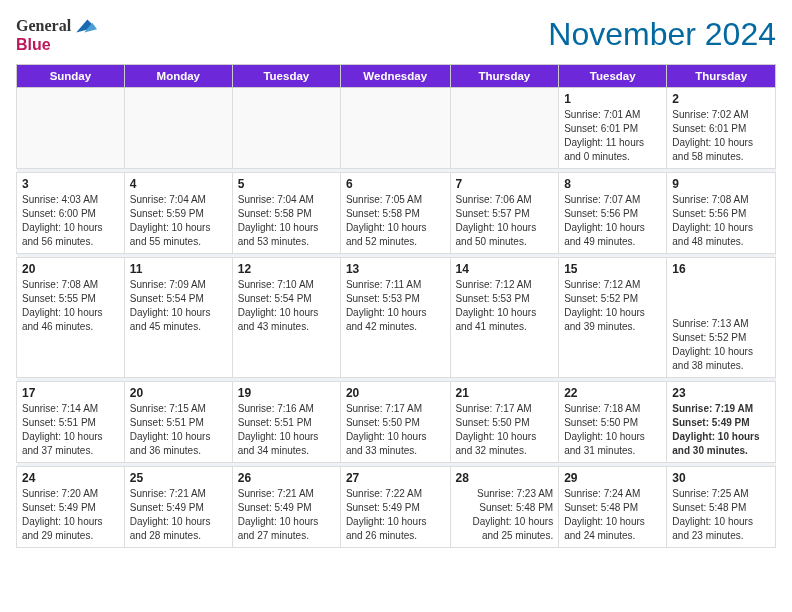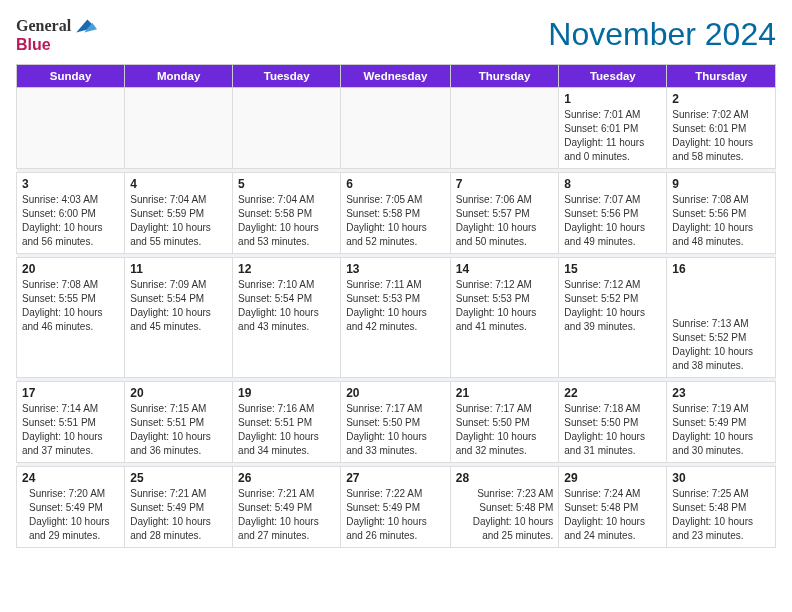--- a/index.html
+++ b/index.html
@@ -295,33 +295,33 @@
         </td>
         <td>
           <span class="day-number">22</span>
           <div class="day-info" style="white-space: pre-line;">Sunrise: 7:18 AM
 Sunset: 5:50 PM
 Daylight: 10 hours
 and 31 minutes.</div>
         </td>
         <td>
           <span class="day-number">23</span>
-          <div class="day-info" style="white-space: pre-line;">Sunrise: 7:19 AM
+          <div class="day-info" style="white-space: pre-line; font-weight: bold;">Sunrise: 7:19 AM
 Sunset: 5:49 PM
 Daylight: 10 hours
 and 30 minutes.</div>
         </td>
       </tr>
       <tr class="row-separator">
         <td colspan="7"></td>
       </tr>
       <tr>
         <td>
           <span class="day-number">24</span>
-          <div class="day-info" style="white-space: pre-line; margin-left: 7px;">Sunrise: 7:20 AM
+          <div class="day-info" style="white-space: pre-line;">Sunrise: 7:20 AM
 Sunset: 5:49 PM
 Daylight: 10 hours
 and 29 minutes.</div>
         </td>
         <td>
           <span class="day-number">25</span>
           <div class="day-info" style="white-space: pre-line;">Sunrise: 7:21 AM
 Sunset: 5:49 PM
 Daylight: 10 hours
 and 28 minutes.</div>

